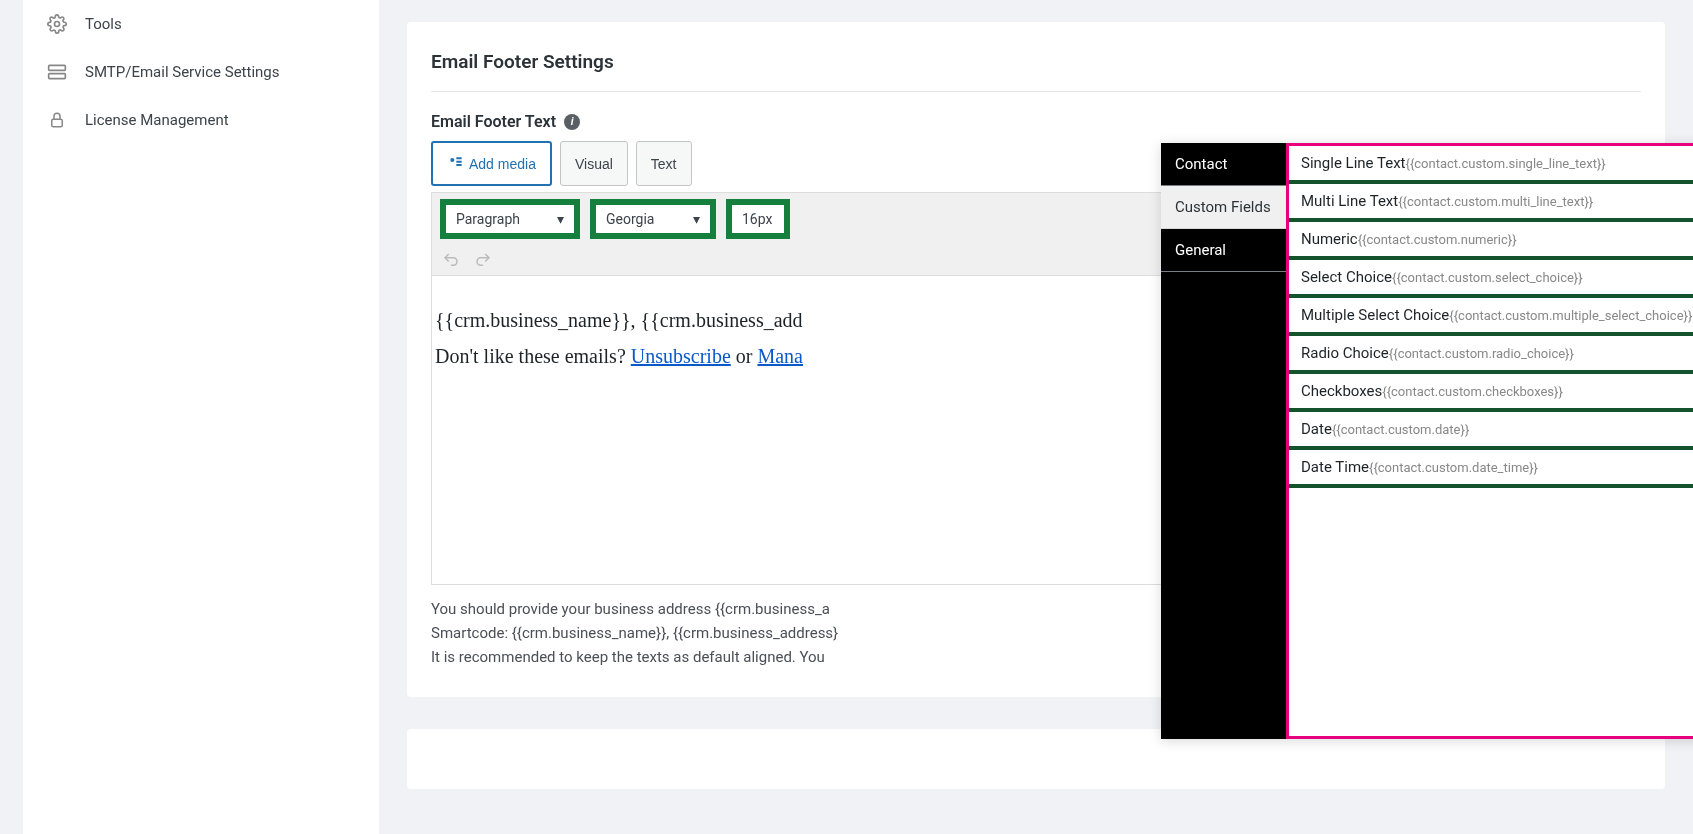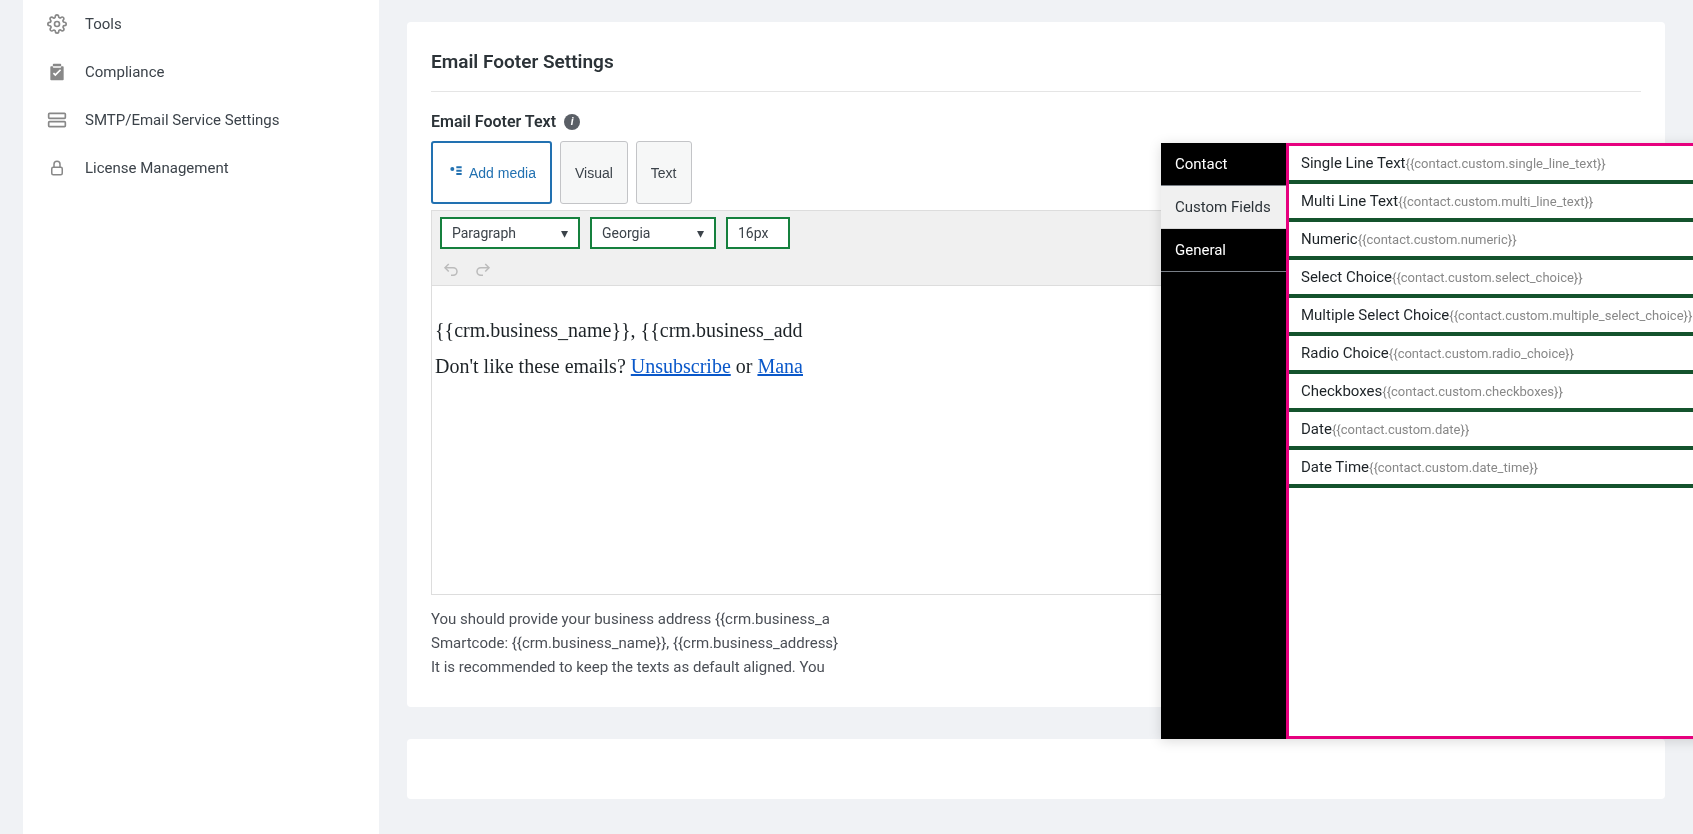--- a/index.html
+++ b/index.html
@@ -81,21 +81,21 @@
     .editor-toolbar-row {
       display: flex;
       justify-content: space-between;
       align-items: center;
       margin-bottom: 6px;
     }
     .btn-group-left { display: flex; gap: 8px; }
     .btn {
       border: 1px solid #c3c4c7;
       background: #f6f7f7;
-      padding: 21px 14px;
+      padding: 12px 14px;
       border-radius: 3px;
       cursor: pointer;
       font-size: 14px;
       color: #3c434a;
     }
     .btn-media {
       border: 2px solid #2271b1;
       color: #2271b1;
       background: #fff;
       display: inline-flex;
@@ -117,21 +117,21 @@
       background: #f0f0f0;
       border: 1px solid #ddd;
       border-bottom: 0;
       padding: 6px 8px;
       display: flex;
       align-items: center;
       gap: 10px;
     }
     .select-box {
       background: #fff;
-      border: 2px solid #15803d;
+      border: 6px solid #15803d;
       padding: 6px 10px;
       font-size: 14px;
       color: #3c434a;
       display: inline-flex;
       align-items: center;
       justify-content: space-between;
       gap: 30px;
       cursor: pointer;
     }
     .select-box.paragraph { width: 140px; }
@@ -237,28 +237,20 @@
 <div class="layout">
   <aside class="sidebar">
     <div class="sidebar-item">
       <span class="sidebar-icon">
         <svg viewBox="0 0 24 24" width="20" height="20" fill="none" stroke="currentColor" stroke-width="2">
             <circle cx="12" cy="12" r="3"></circle>
             <path d="M19.4 15a1.65 1.65 0 0 0 .33 1.82l.06.06a2 2 0 1 1-2.83 2.83l-.06-.06a1.65 1.65 0 0 0-1.82-.33 1.65 1.65 0 0 0-1 1.51V21a2 2 0 0 1-4 0v-.09a1.65 1.65 0 0 0-1-1.51 1.65 1.65 0 0 0-1.82.33l-.06.06a2 2 0 1 1-2.83-2.83l.06-.06a1.65 1.65 0 0 0 .33-1.82 1.65 1.65 0 0 0-1.51-1H3a2 2 0 0 1 0-4h.09a1.65 1.65 0 0 0 1.51-1 1.65 1.65 0 0 0-.33-1.82l-.06-.06a2 2 0 1 1 2.83-2.83l.06.06a1.65 1.65 0 0 0 1.82.33h0a1.65 1.65 0 0 0 1-1.51V3a2 2 0 0 1 4 0v.09a1.65 1.65 0 0 0 1 1.51h0a1.65 1.65 0 0 0 1.82-.33l.06-.06a2 2 0 1 1 2.83 2.83l-.06.06a1.65 1.65 0 0 0-.33 1.82v0a1.65 1.65 0 0 0 1.51 1H21a2 2 0 0 1 0 4h-.09a1.65 1.65 0 0 0-1.51 1z"></path>
           </svg>
       </span>
       <span>Tools</span>
-    </div>
-    <div class="sidebar-item">
-      <span class="sidebar-icon">
-        <svg viewBox="0 0 24 24" width="20" height="20" fill="currentColor">
-            <path d="M16 2H8a1 1 0 0 0-1 1v2h10V3a1 1 0 0 0-1-1zm3 3h-2v1a1 1 0 0 1-1 1H8a1 1 0 0 1-1-1V5H5a1 1 0 0 0-1 1v15a1 1 0 0 0 1 1h14a1 1 0 0 0 1-1V6a1 1 0 0 0-1-1zm-9 12l-3-3 1.4-1.4L10 14.2l5.6-5.6L17 10l-7 7z"></path>
-          </svg>
-      </span>
-      <span>Compliance</span>
     </div>
     <div class="sidebar-item">
       <span class="sidebar-icon">
         <svg viewBox="0 0 24 24" width="20" height="20" fill="none" stroke="currentColor" stroke-width="2">
             <rect x="2" y="4" width="20" height="6" rx="1"></rect>
             <rect x="2" y="14" width="20" height="6" rx="1"></rect>
             <line x1="6" y1="7" x2="6" y2="7"></line>
             <line x1="6" y1="17" x2="6" y2="17"></line>
           </svg>
       </span>

